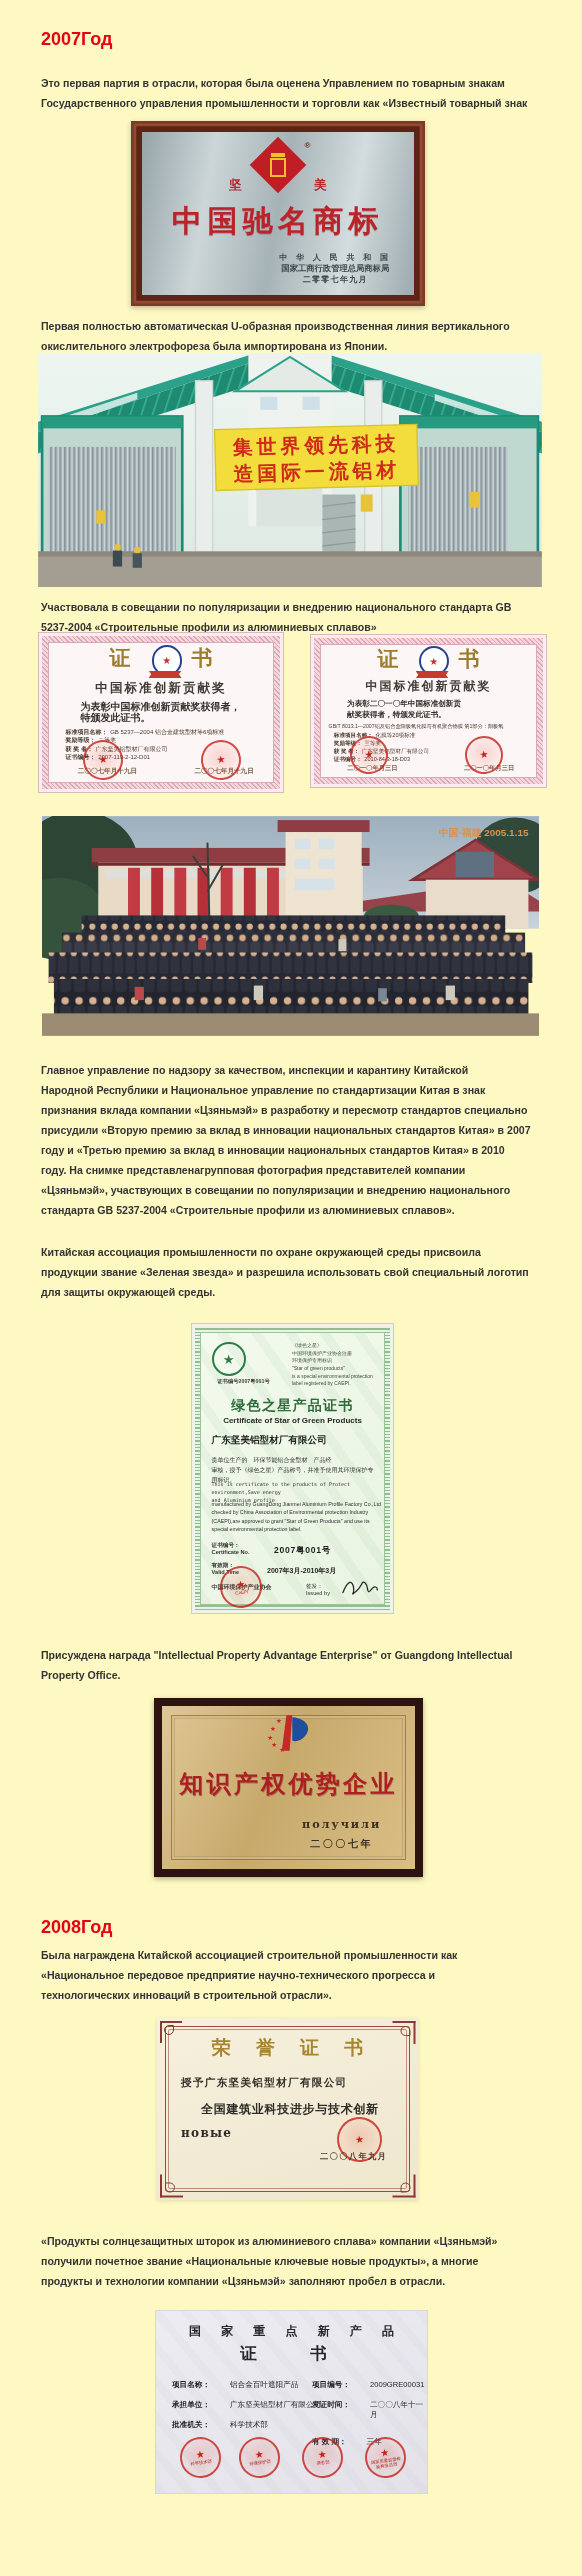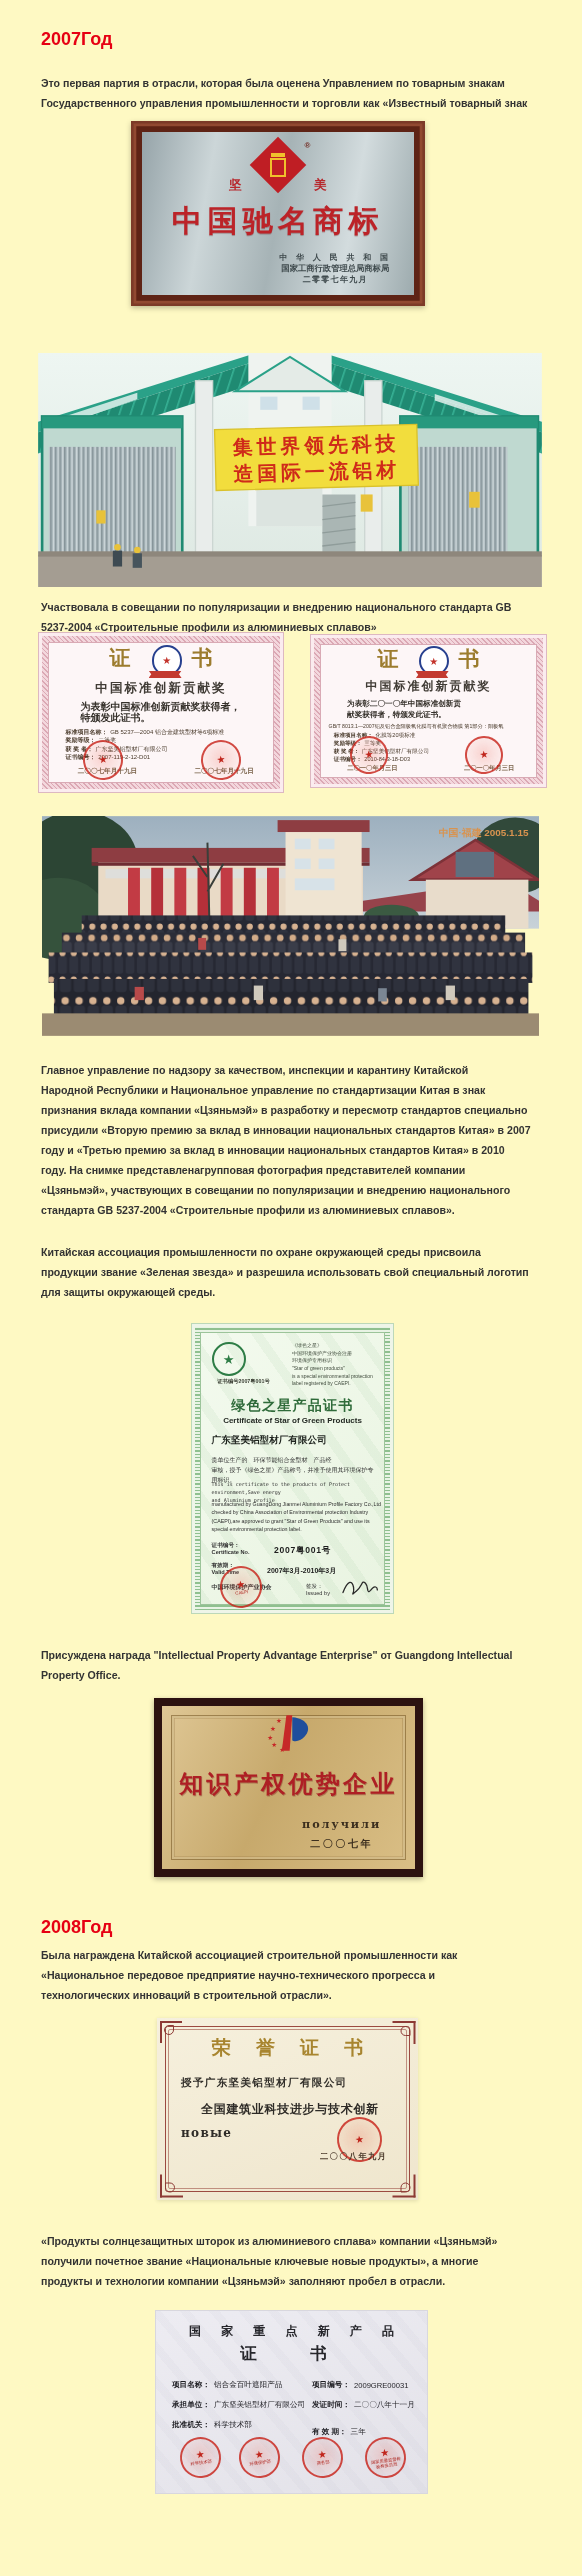--- a/index.html
+++ b/index.html
@@ -121,21 +121,21 @@
 
   
   #np-cert{position:absolute;left:155px;top:2310px;width:271px;height:182px;border:0.7px solid #d8d7de;
      background:repeating-linear-gradient(50deg,rgba(160,160,180,.06) 0 8px,rgba(0,0,0,0) 8px 22.5px),
      linear-gradient(160deg,#edecf2,#e3e2e9);}
   .np-t1{position:absolute;left:0;right:0;top:12px;text-align:center;font-size:12px;font-weight:bold;
      color:#26262b;letter-spacing:8px;text-indent:8px;font-family:"DejaVu Serif","Liberation Serif",serif;}
   .np-t2{position:absolute;left:0;right:16px;top:32px;text-align:center;font-size:16.5px;font-weight:bold;
      color:#26262b;letter-spacing:24px;text-indent:24px;font-family:"DejaVu Serif","Liberation Serif",serif;}
   .np-col{position:absolute;top:69px;}
-  .np-row{display:flex;gap:4px;font-size:7.6px;color:#1f1f24;margin-bottom:10px;align-items:flex-end;}
+  .np-row{display:flex;gap:20px;font-size:7.6px;color:#1f1f24;margin-bottom:10px;}
   .np-row .lab{font-weight:bold;flex:none;}
 </style>
 </head>
 <body>
 
 <div class="page">
 
   <div class="h2" style="top:29px;">2007Год</div>
 
   <div class="para" style="top:73px;">Это первая партия в отрасли, которая была оценена Управлением по товарным знакам
@@ -154,20 +154,22 @@
       <span class="pf-brand serif" style="left:calc(50% + 36px);">美</span>
       <div class="pf-title serif">中国驰名商标</div>
       <div class="pf-issuer">
         <div style="font-size:8px;letter-spacing:3.3px;">中 华 人 民 共 和 国</div>
         <div style="font-size:8.3px;">国家工商行政管理总局商标局</div>
         <div style="font-size:8px;letter-spacing:1.3px;">二零零七年九月</div>
       </div>
     </div>
   </div>
 
+  <div class="para" style="top:316px;">Первая полностью автоматическая U-образная производственная линия вертикального
+окислительного электрофореза была импортирована из Японии.</div>
 
   <div class="photo" style="left:38px;top:353px;width:504px;height:234px;">
     <svg width="504" height="234" viewBox="0 0 762 354">
       <defs>
         <linearGradient id="fbg" x1="0" y1="0" x2="0" y2="1">
           <stop offset="0" stop-color="#eef6f2"></stop>
             <stop offset="1" stop-color="#dde8e2"></stop>
         </linearGradient>
         <pattern id="prof" width="7" height="12" patternUnits="userSpaceOnUse">
           <rect width="7" height="12" fill="#9fadb2"></rect>

